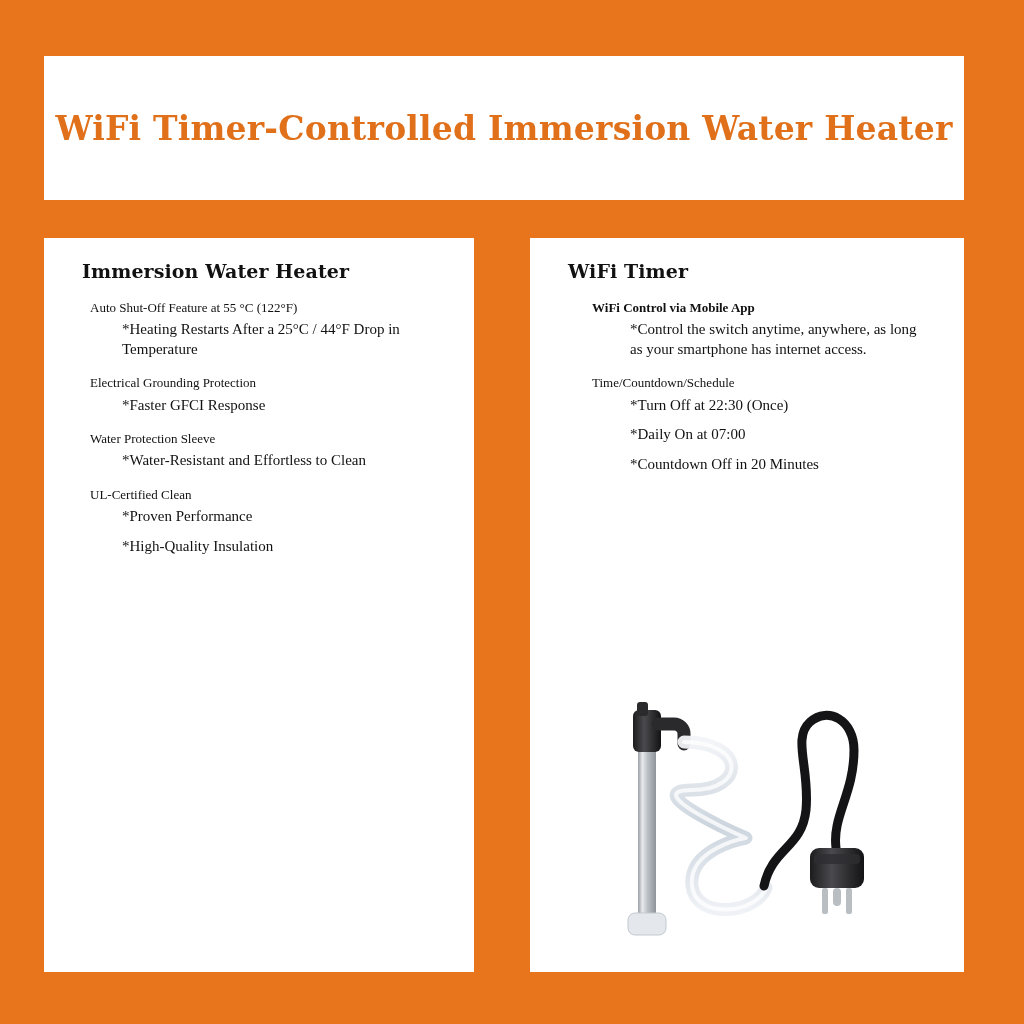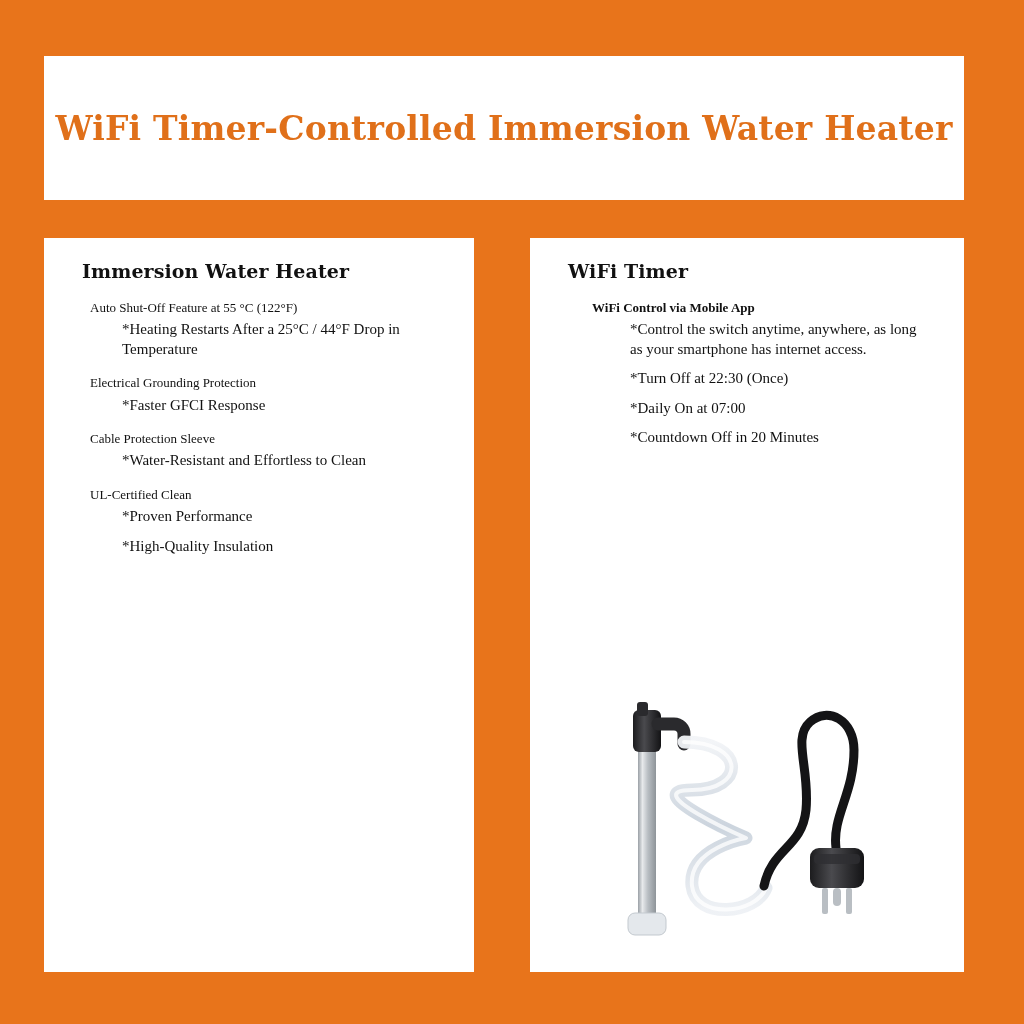--- a/index.html
+++ b/index.html
@@ -115,21 +115,21 @@
       <div class="feature-title">Auto Shut-Off Feature at 55 °C (122°F)</div>
       <div class="feature-sub">*Heating Restarts After a 25°C / 44°F Drop in Temperature</div>
     </div>
 
     <div class="feature">
       <div class="feature-title">Electrical Grounding Protection</div>
       <div class="feature-sub">*Faster GFCI Response</div>
     </div>
 
     <div class="feature">
-      <div class="feature-title">Cable Protection Sleeve</div>
+      <div class="feature-title">Water Protection Sleeve</div>
       <div class="feature-sub">*Water-Resistant and Effortless to Clean</div>
     </div>
 
 
     <div class="feature">
       <div class="feature-title">UL-Certified Clean</div>
       <div class="feature-sub">*Proven Performance</div>
     </div>
 
     <div class="feature">
@@ -139,20 +139,21 @@
 
   <div class="col col-right">
     <div class="col-heading">WiFi Timer</div>
 
     <div class="feature">
       <div class="feature-title bold">WiFi Control via Mobile App</div>
       <div class="feature-sub">*Control the switch anytime, anywhere, as long as your smartphone has internet access.</div>
     </div>
 
     <div class="feature">
+      <div class="feature-title">Time/Countdown/Schedule</div>
       <div class="feature-sub">*Turn Off at 22:30 (Once)</div>
       <div class="feature-sub">*Daily On at 07:00</div>
       <div class="feature-sub">*Countdown Off in 20 Minutes</div>
     </div>
 
   </div>
 
   <div class="product">
     <svg width="330" height="260" viewBox="0 0 330 260" xmlns="http://www.w3.org/2000/svg" aria-hidden="true">
       <defs>

